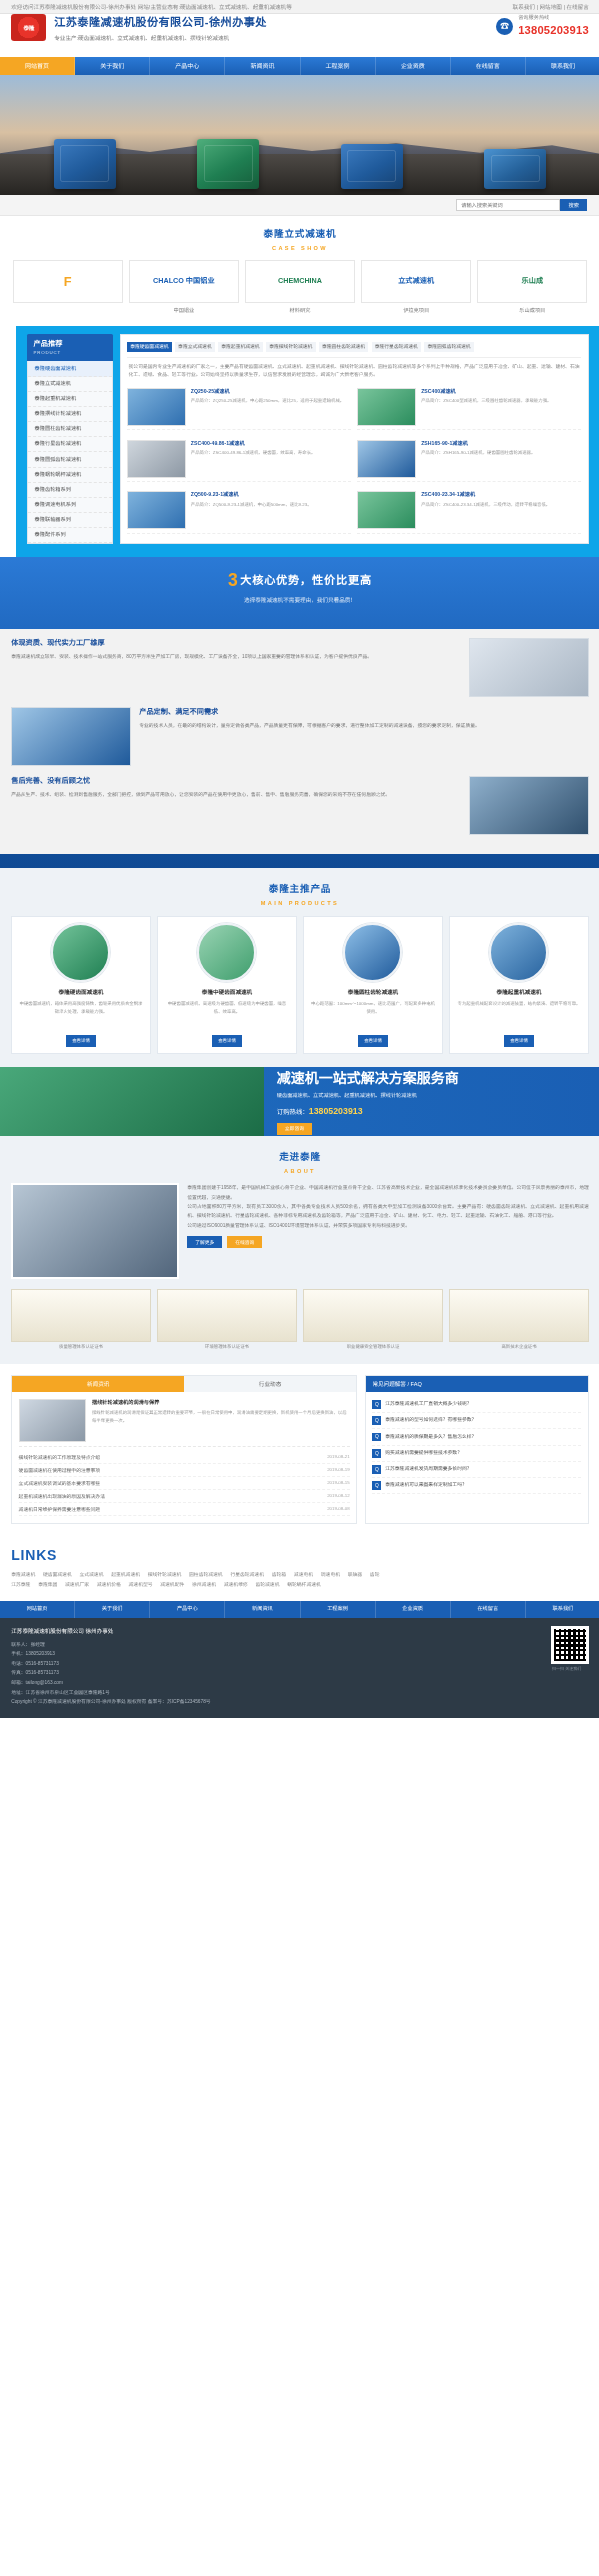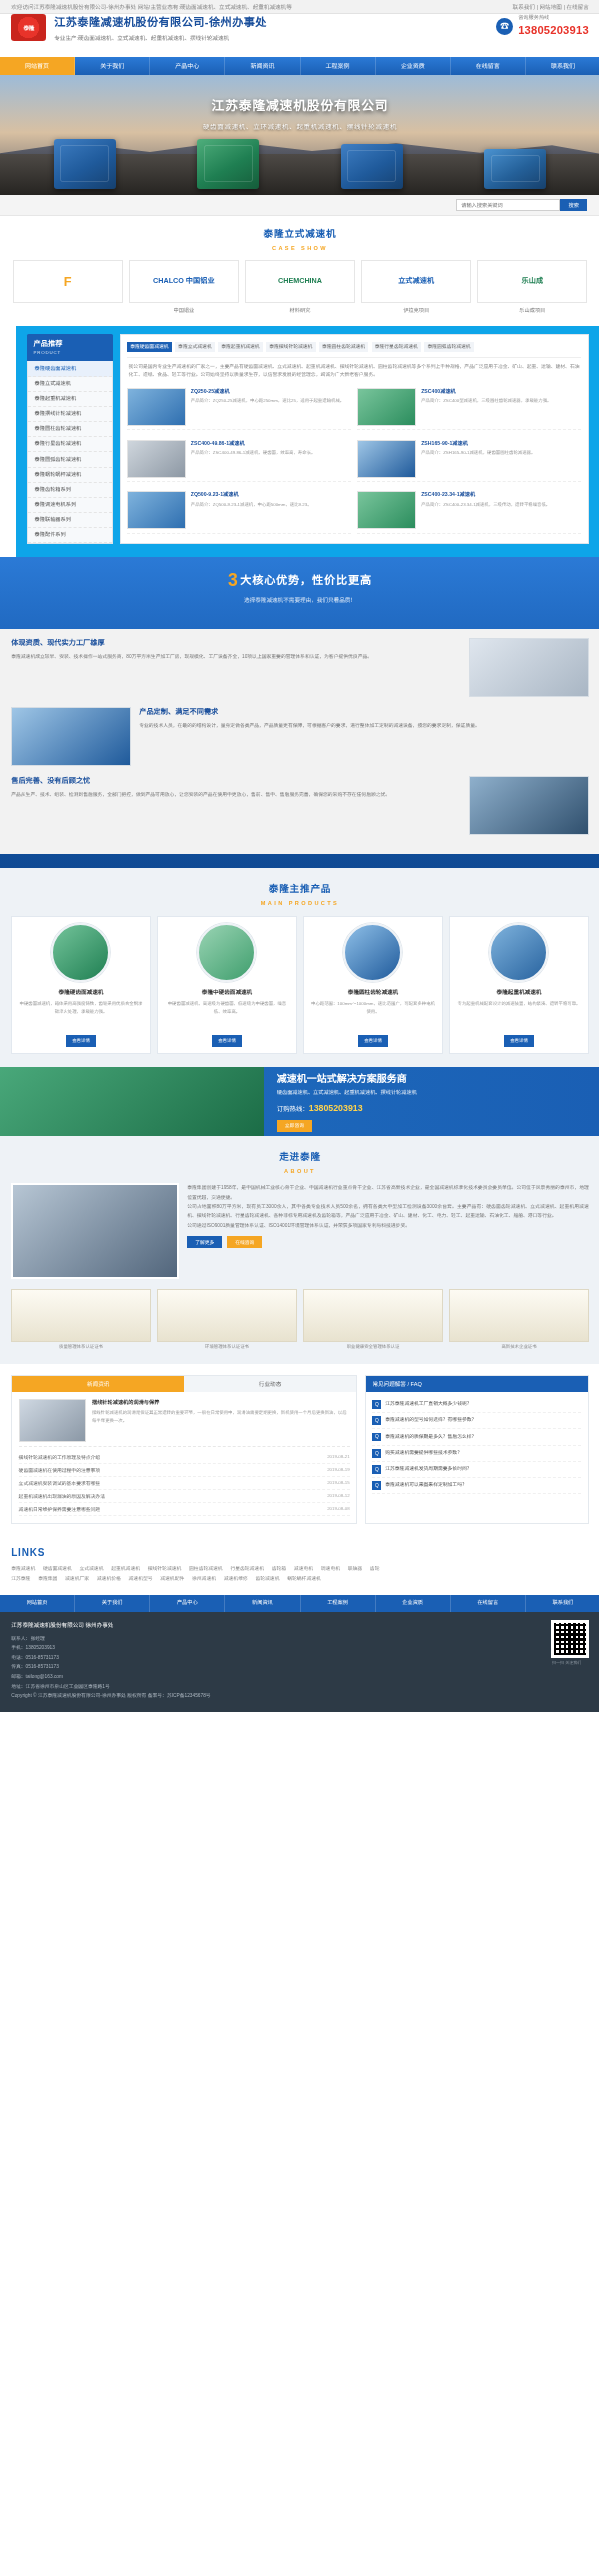--- a/index.html
+++ b/index.html
@@ -228,21 +228,21 @@
   .mcircle.c3 { background: linear-gradient(140deg,#8fc0e8,#1f5a9b); }
   .mcircle.c4 { background: linear-gradient(140deg,#7fb3dd,#28639f); }
   .mcard h4 { font-size: 5.6px; color: #333; margin-bottom: 3.2px; }
   .mcard p { font-size: 4.4px; color: #999; line-height: 1.8; min-height: 32px; }
   .mbtn { display: inline-block; margin-top: 3.2px; background: #1a5fb4; color: #fff; font-size: 4.4px; padding: 2.4px 6.4px; }
 
   
   .cta { height: 69px; background: linear-gradient(90deg,#1f6ec0,#1a5fb4); display: flex; align-items: center; }
   .cta-left { width: 264px; height: 100%; background: linear-gradient(140deg,#49a87a,#1b6c46); }
   .cta-right { flex: 1; padding: 0 12.8px; color: #fff; }
-  .cta-right h3 { font-size: 10px; font-weight: bold; }
+  .cta-right h3 { font-size: 14px; font-weight: bold; }
   .cta-right p { font-size: 5.2px; opacity: .9; margin: 3.2px 0 4.8px; }
   .cta-right .tel { font-size: 6.4px; }
   .cta-right .tel b { color: #ffd34d; font-size: 8.8px; }
   .cta-btn { display: inline-block; margin-top: 4.8px; background: #f5a623; color: #fff; font-size: 4.8px; padding: 2.4px 8px; }
 
   
   .about { background: #eef2f6; padding: 3.2px 0 12.8px; }
   .about-wrap { display: flex; gap: 8px; padding: 0 11.2px; }
   .about-pic { width: 168px; height: 96px; background: linear-gradient(140deg,#b7c6d4,#52667c); border: 2.4px solid #fff; }
   .about-text { flex: 1; }
@@ -271,21 +271,21 @@
   .news-top-txt p { font-size: 4.4px; color: #999; line-height: 1.8; }
   .news-list { list-style: none; padding-top: 4px; }
   .news-list li { display: flex; justify-content: space-between; font-size: 4.8px; color: #666; padding: 2.4px 0; border-bottom: 0.8px dashed #f0f0f0; }
   .news-list li .d { color: #aaa; font-size: 4.4px; }
   .faq-list { list-style: none; padding: 4.8px 6.4px; }
   .faq-list li { display: flex; gap: 4px; font-size: 4.8px; color: #555; padding: 3.2px 0; border-bottom: 0.8px dashed #f0f0f0; }
   .faq-q { width: 8.8px; height: 8.8px; background: #1a5fb4; color: #fff; font-size: 4.8px; display: flex; align-items: center; justify-content: center; flex: none; }
 
   
   .links { padding: 8px 11.2px 11.2px; background: #fff; }
-  .links h4 { font-size: 10px; color: #1a5fb4; font-weight: bold; letter-spacing: 0.8px; margin-bottom: 4.8px; }
+  .links h4 { font-size: 14px; color: #1a5fb4; font-weight: bold; letter-spacing: 0.8px; margin-bottom: 4.8px; }
   .links .row { font-size: 4.8px; color: #888; line-height: 2; }
   .links .row span { margin-right: 6.4px; }
 
   
   .footnav { background: #1a5fb4; display: flex; }
   .footnav a { flex: 1; text-align: center; color: #fff; font-size: 5.2px; text-decoration: none; padding: 4.8px 0; border-right: 0.8px solid rgba(255,255,255,.18); }
   .footnav a:last-child { border-right: none; }
   .footer { background: #2d3a46; color: #aab4be; padding: 8px 11.2px 11.2px; display: flex; }
   .foot-left { flex: 1; font-size: 4.8px; line-height: 2; }
   .foot-left .fl-title { color: #fff; font-size: 5.6px; margin-bottom: 2.4px; }
@@ -332,24 +332,20 @@
     <a href="#">工程案例</a>
     <a href="#">企业资质</a>
     <a href="#">在线留言</a>
     <a href="#">联系我们</a>
   </div>
 
   <div class="banner">
     <div class="sky"></div>
     <div class="mountains"></div>
     <div class="ground"></div>
-    <div class="banner-title">
-      <h1>江苏泰隆减速机股份有限公司</h1>
-      <h2>硬齿面减速机、立环减速机、起重机减速机、摆线针轮减速机</h2>
-    </div>
     <div class="gearrow">
       <div class="gearbox g1"></div>
       <div class="gearbox g2"></div>
       <div class="gearbox g3"></div>
       <div class="gearbox g4"></div>
     </div>
   </div>
 
   <div class="searchbar">
     <input type="text" placeholder="请输入搜索关键词" style="">

